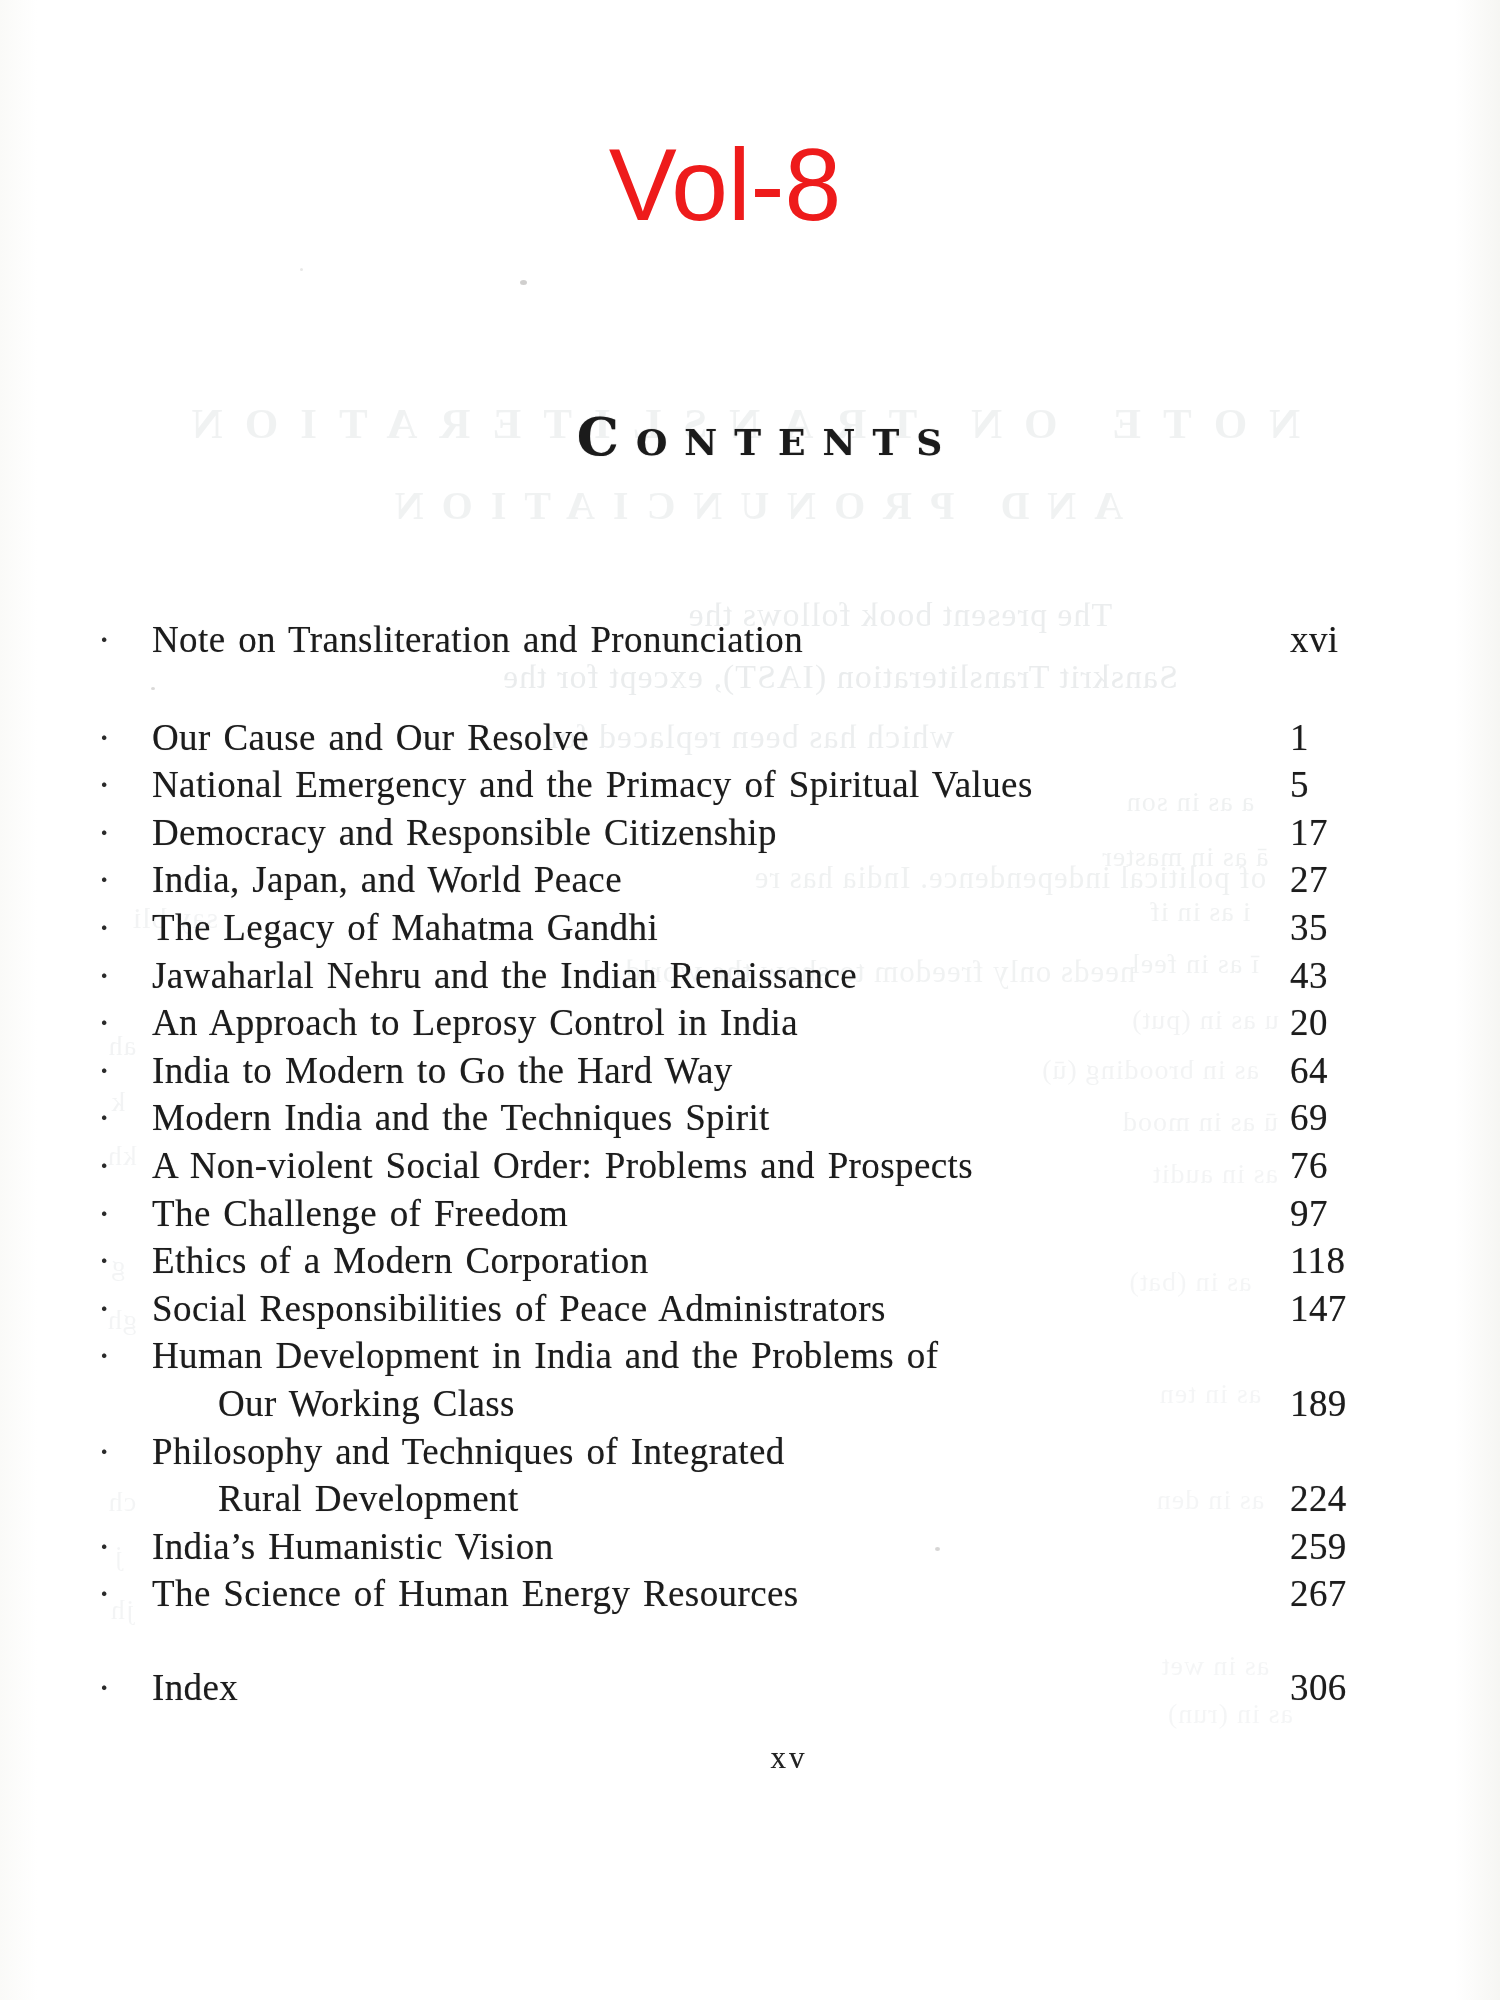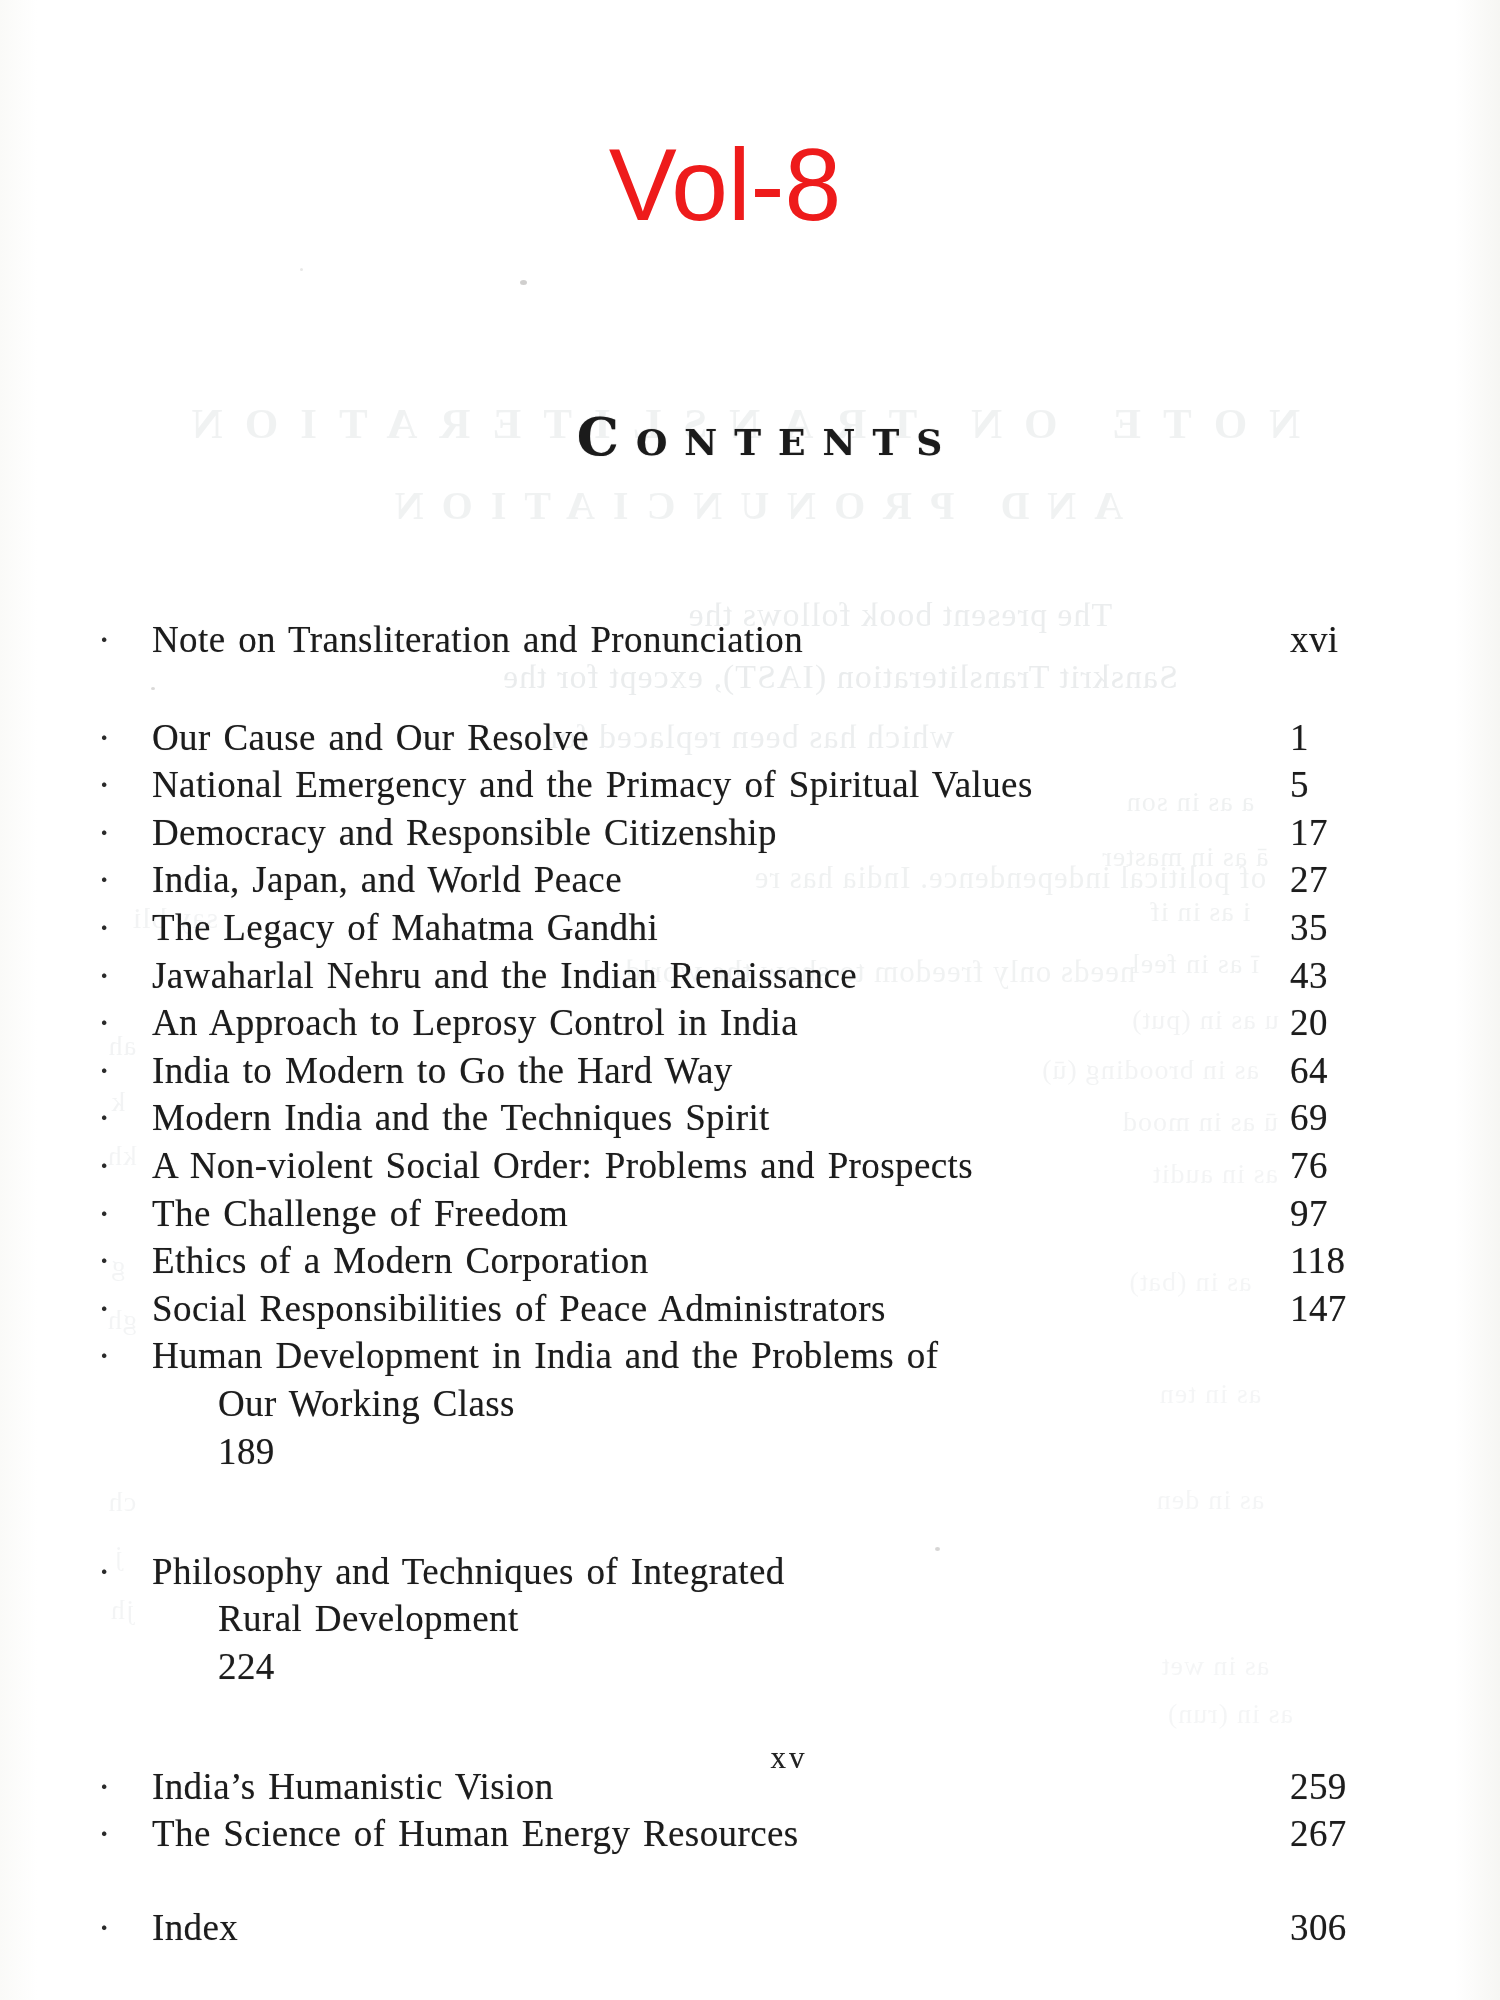--- a/index.html
+++ b/index.html
@@ -25,21 +25,21 @@
   .c-init{font-size:53px;letter-spacing:17px;}
   .c-rest{font-size:36px;letter-spacing:17px;}
   
   .toc{position:absolute;left:98px;top:616px;width:1312px;z-index:2;
        font-size:37px;color:#1c1c1c;letter-spacing:0.4px;word-spacing:3px;
        text-shadow:0 0 0.7px rgba(10,10,10,.45);}
   .toc-row{display:flex;align-items:baseline;line-height:47.6px;}
   .toc-bullet{flex:0 0 54px;color:#2a2a2a;}
   .toc-title{flex:1 1 auto;padding-right:16px;white-space:nowrap;}
   .toc-page{flex:0 0 120px;text-align:left;}
-  .cont-line{padding-left:120px;flex-direction:column;}
+  .cont-line{padding-left:120px;}
   .gap-front{margin-bottom:50px;}
   .gap-index{margin-top:46px;}
   
   .footer{position:absolute;top:1740px;left:789px;transform:translateX(-50%);
           z-index:2;font-size:31px;letter-spacing:3px;color:#222;
           text-shadow:0 0 0.7px rgba(10,10,10,.4);}
 </style>
 </head>
 <body>
 

